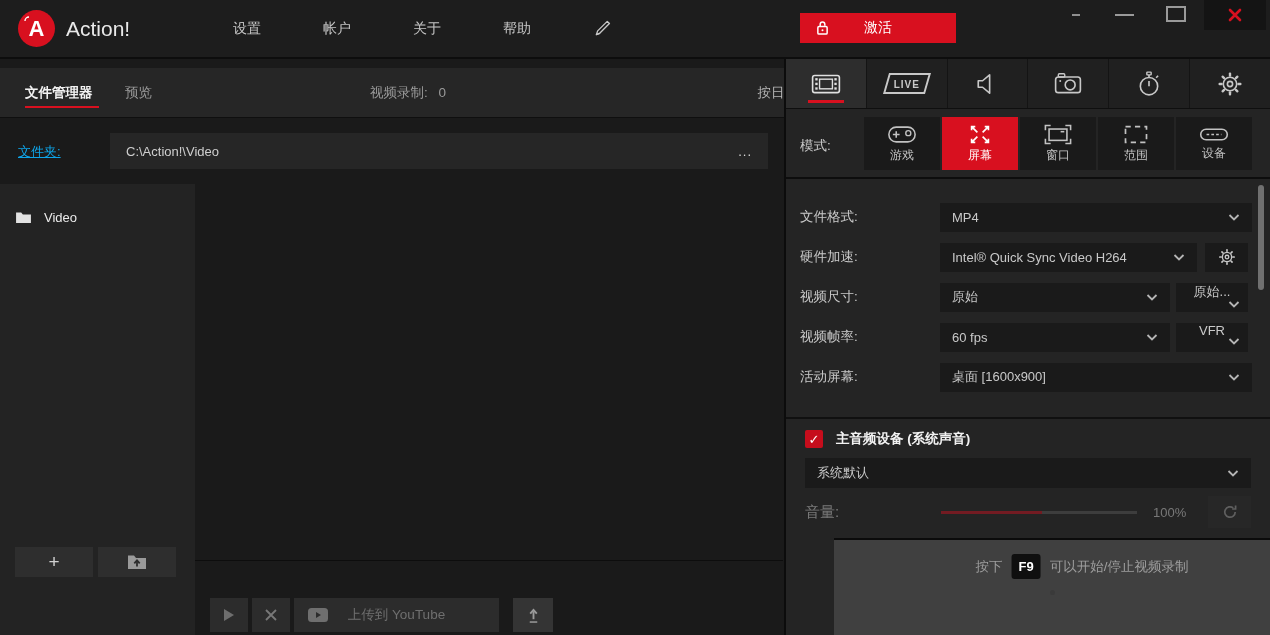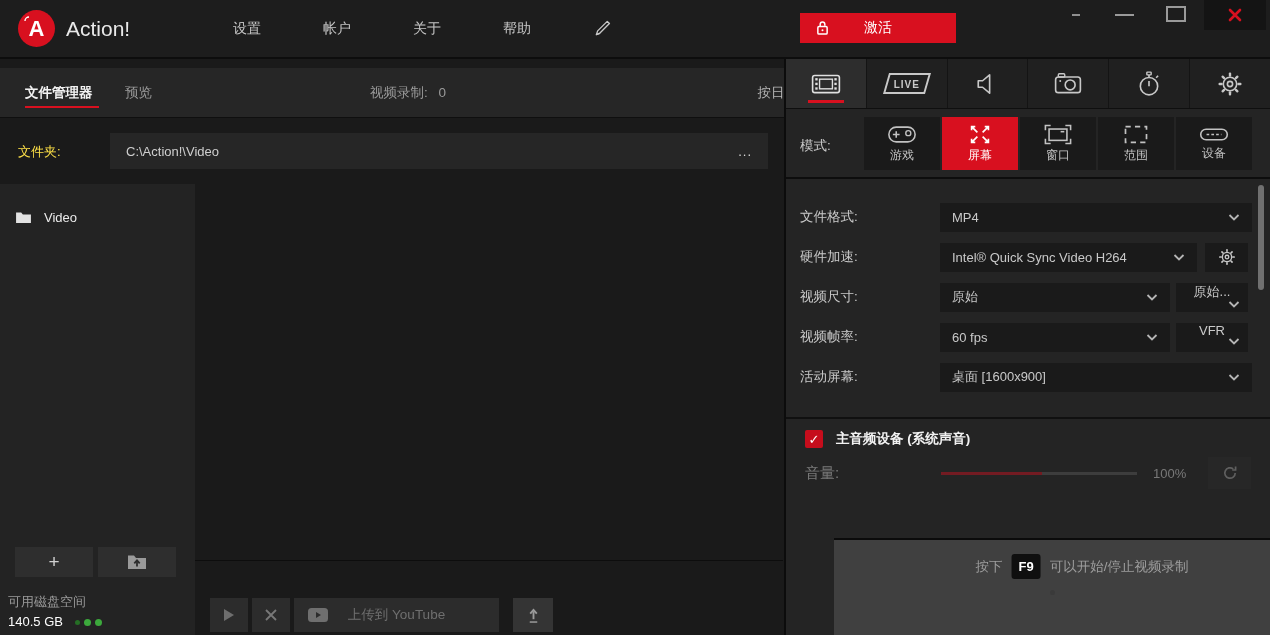--- a/index.html
+++ b/index.html
@@ -41,21 +41,21 @@
   .lp-header { position:relative; height:50px; background:#262626; border-bottom:1px solid #0f0f0f; }
   .tab-fm { position:absolute; left:25px; top:16px; color:#f2f2f2; font-weight:bold; font-size:13.5px; }
   .tab-fm-underline { position:absolute; left:25px; top:38px; width:74px; height:2px; background:#d8101f; }
   .tab-pre { position:absolute; left:125px; top:16px; color:#9a9a9a; font-size:13.5px; }
   .rec-count { position:absolute; left:370px; top:16px; color:#9a9a9a; font-size:13.5px; }
   .rec-count b { font-weight:normal; margin-left:7px; }
   .sort-dd { position:absolute; right:28px; top:16px; display:flex; align-items:center; gap:30px;
              color:#b8b8b8; font-size:13.5px; cursor:pointer; }
 
   .lp-path { position:relative; height:66px; }
-  .path-label { position:absolute; left:18px; top:25px; color:#fde047; }
+  .path-label { position:absolute; left:18px; top:25px; color:#0ea5e9;text-decoration:underline; }
   .path-field { position:absolute; left:110px; top:15px; width:658px; height:36px; background:#262626;
                 display:flex; align-items:center; padding:0 16px; color:#cfcfcf; }
   .browse { margin-left:auto; color:#d8d8d8; letter-spacing:1px; cursor:pointer; }
 
   .lp-main { position:absolute; top:116px; left:0; width:784px; height:460px; display:flex; }
   .sidebar { position:relative; width:195px; height:460px; background:#232323; }
   .tree-item { position:absolute; top:20px; left:0; width:100%; height:26px; display:flex;
                align-items:center; gap:12px; padding-left:15px; color:#ececec; cursor:pointer; }
   .sb-buttons { position:absolute; top:363px; left:15px; display:flex; gap:5px; }
   .sb-btn { width:78px; height:30px; background:#2e2e2e; border:none; display:flex; align-items:center;
@@ -231,31 +231,20 @@
             <span>+</span>
           </button>
           <button class="sb-btn">
             <svg viewBox="0 0 20 16" width="20" height="16">
               <path d="M1 15 V1.5 h6 l2 2.5 H19 V15 Z" fill="#9a9a9a"></path>
               <path d="M10 12.5 V7" stroke="#2e2e2e" stroke-width="1.8" fill="none"></path>
               <path d="M7.3 9.4 L10 6.4 l2.7 3" stroke="#2e2e2e" stroke-width="1.8" fill="none"></path>
             </svg>
           </button>
         </div>
-        <div class="disk">
-          <div class="disk-label">可用磁盘空间</div>
-          <div class="disk-row">
-            <span class="disk-value">140.5 GB</span>
-            <span class="dots">
-              <span class="dot dot-sm"></span>
-              <span class="dot dot-lg"></span>
-              <span class="dot dot-lg"></span>
-            </span>
-          </div>
-        </div>
       </aside>
 
       <div class="file-area">
         <div class="fa-divider"></div>
         <div class="fa-toolbar">
           <button class="tb-btn tb-play">
             <svg viewBox="0 0 12 14" width="12" height="14">
               <path d="M1 1 L11 7 L1 13 Z" fill="#6e6e6e"></path>
             </svg>
           </button>
@@ -471,20 +460,26 @@
       </div>
     </div>
 
     <div class="rp-audio">
       <div class="chk-row">
         <span class="checkbox">
           <span>✓</span>
         </span>
         <span class="chk-label">主音频设备 (系统声音)</span>
       </div>
+      <div class="field device-field">
+        <span class="field-val">系统默认</span>
+        <svg class="chev" viewBox="0 0 12 7" width="12" height="7">
+            <polyline points="1.5,1 6,5.5 10.5,1" fill="none" stroke="#b5b5b5" stroke-width="1.8"></polyline>
+          </svg>
+      </div>
       <div class="volume-row">
         <span class="vol-label">音量:</span>
         <div class="vol-track">
           <div class="vol-fill"></div>
         </div>
         <span class="vol-pct">100%</span>
         <button class="vol-reset">
           <svg viewBox="0 0 16 16" width="16" height="16">
             <path d="M13.2 8 a5.2 5.2 0 1 1 -2 -4.1" fill="none" stroke="#9a9a9a" stroke-width="1.7"></path>
             <path d="M13.6 1.6 v3.4 h-3.4" fill="none" stroke="#9a9a9a" stroke-width="1.7"></path>

